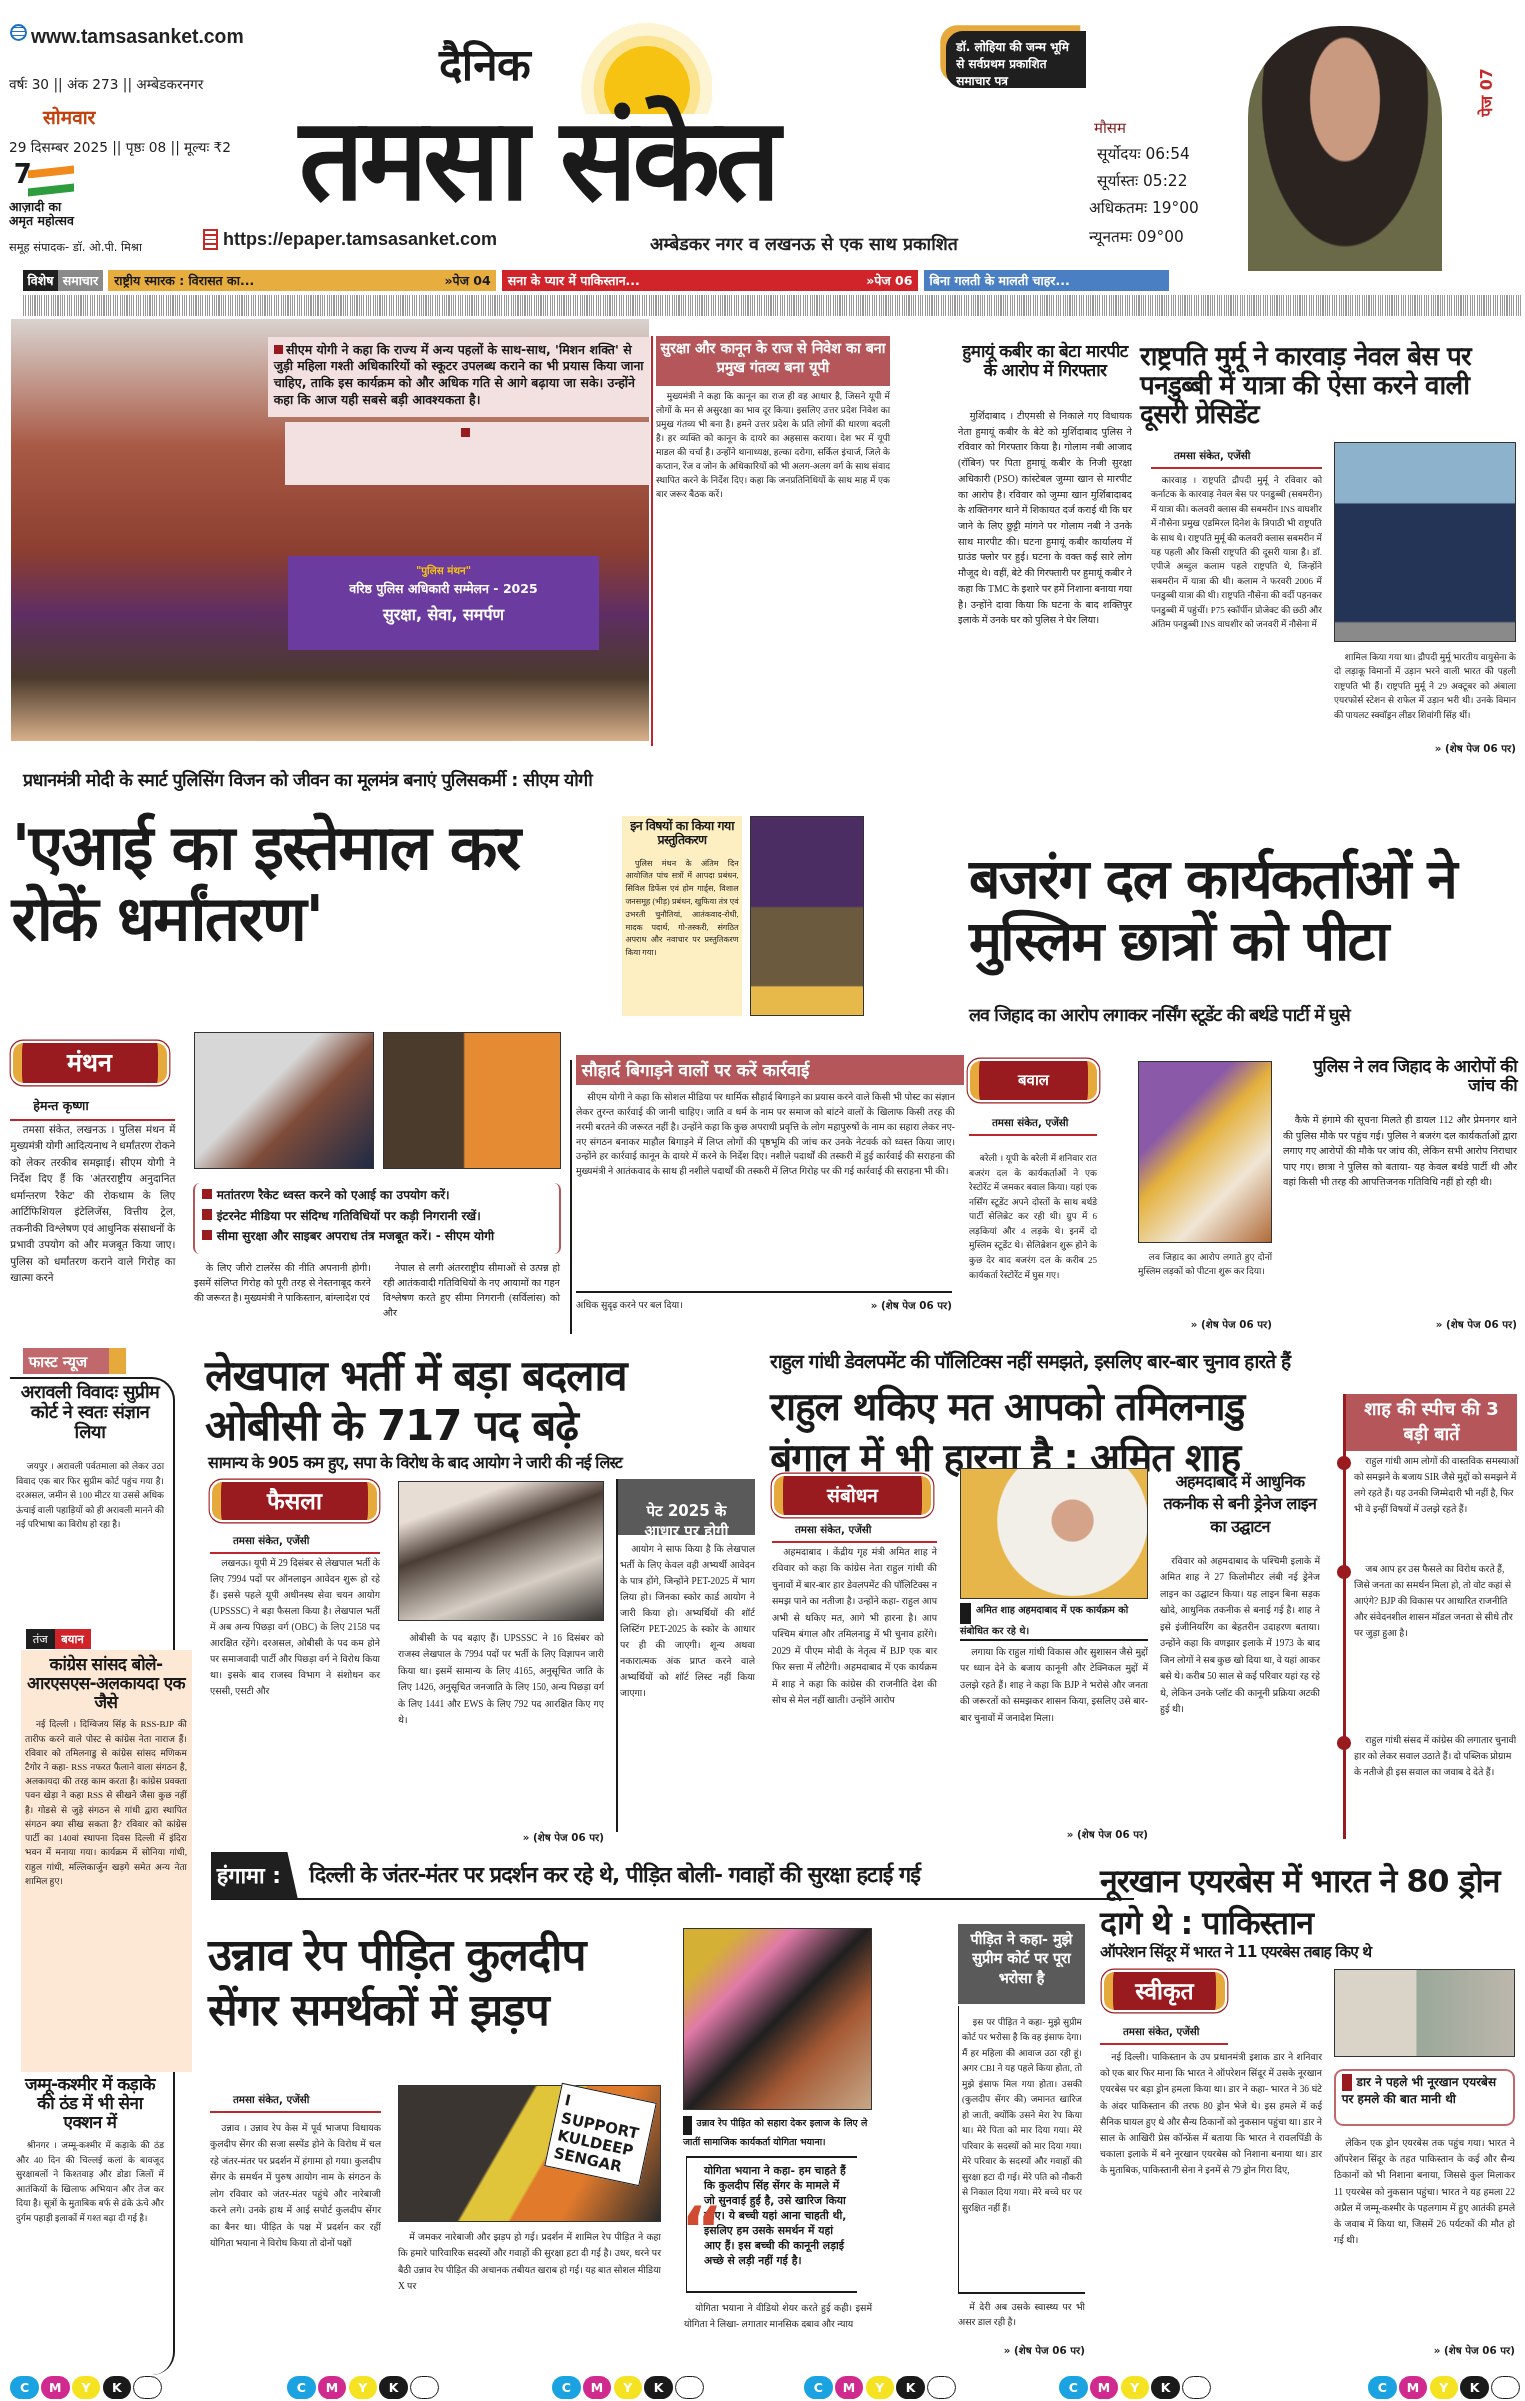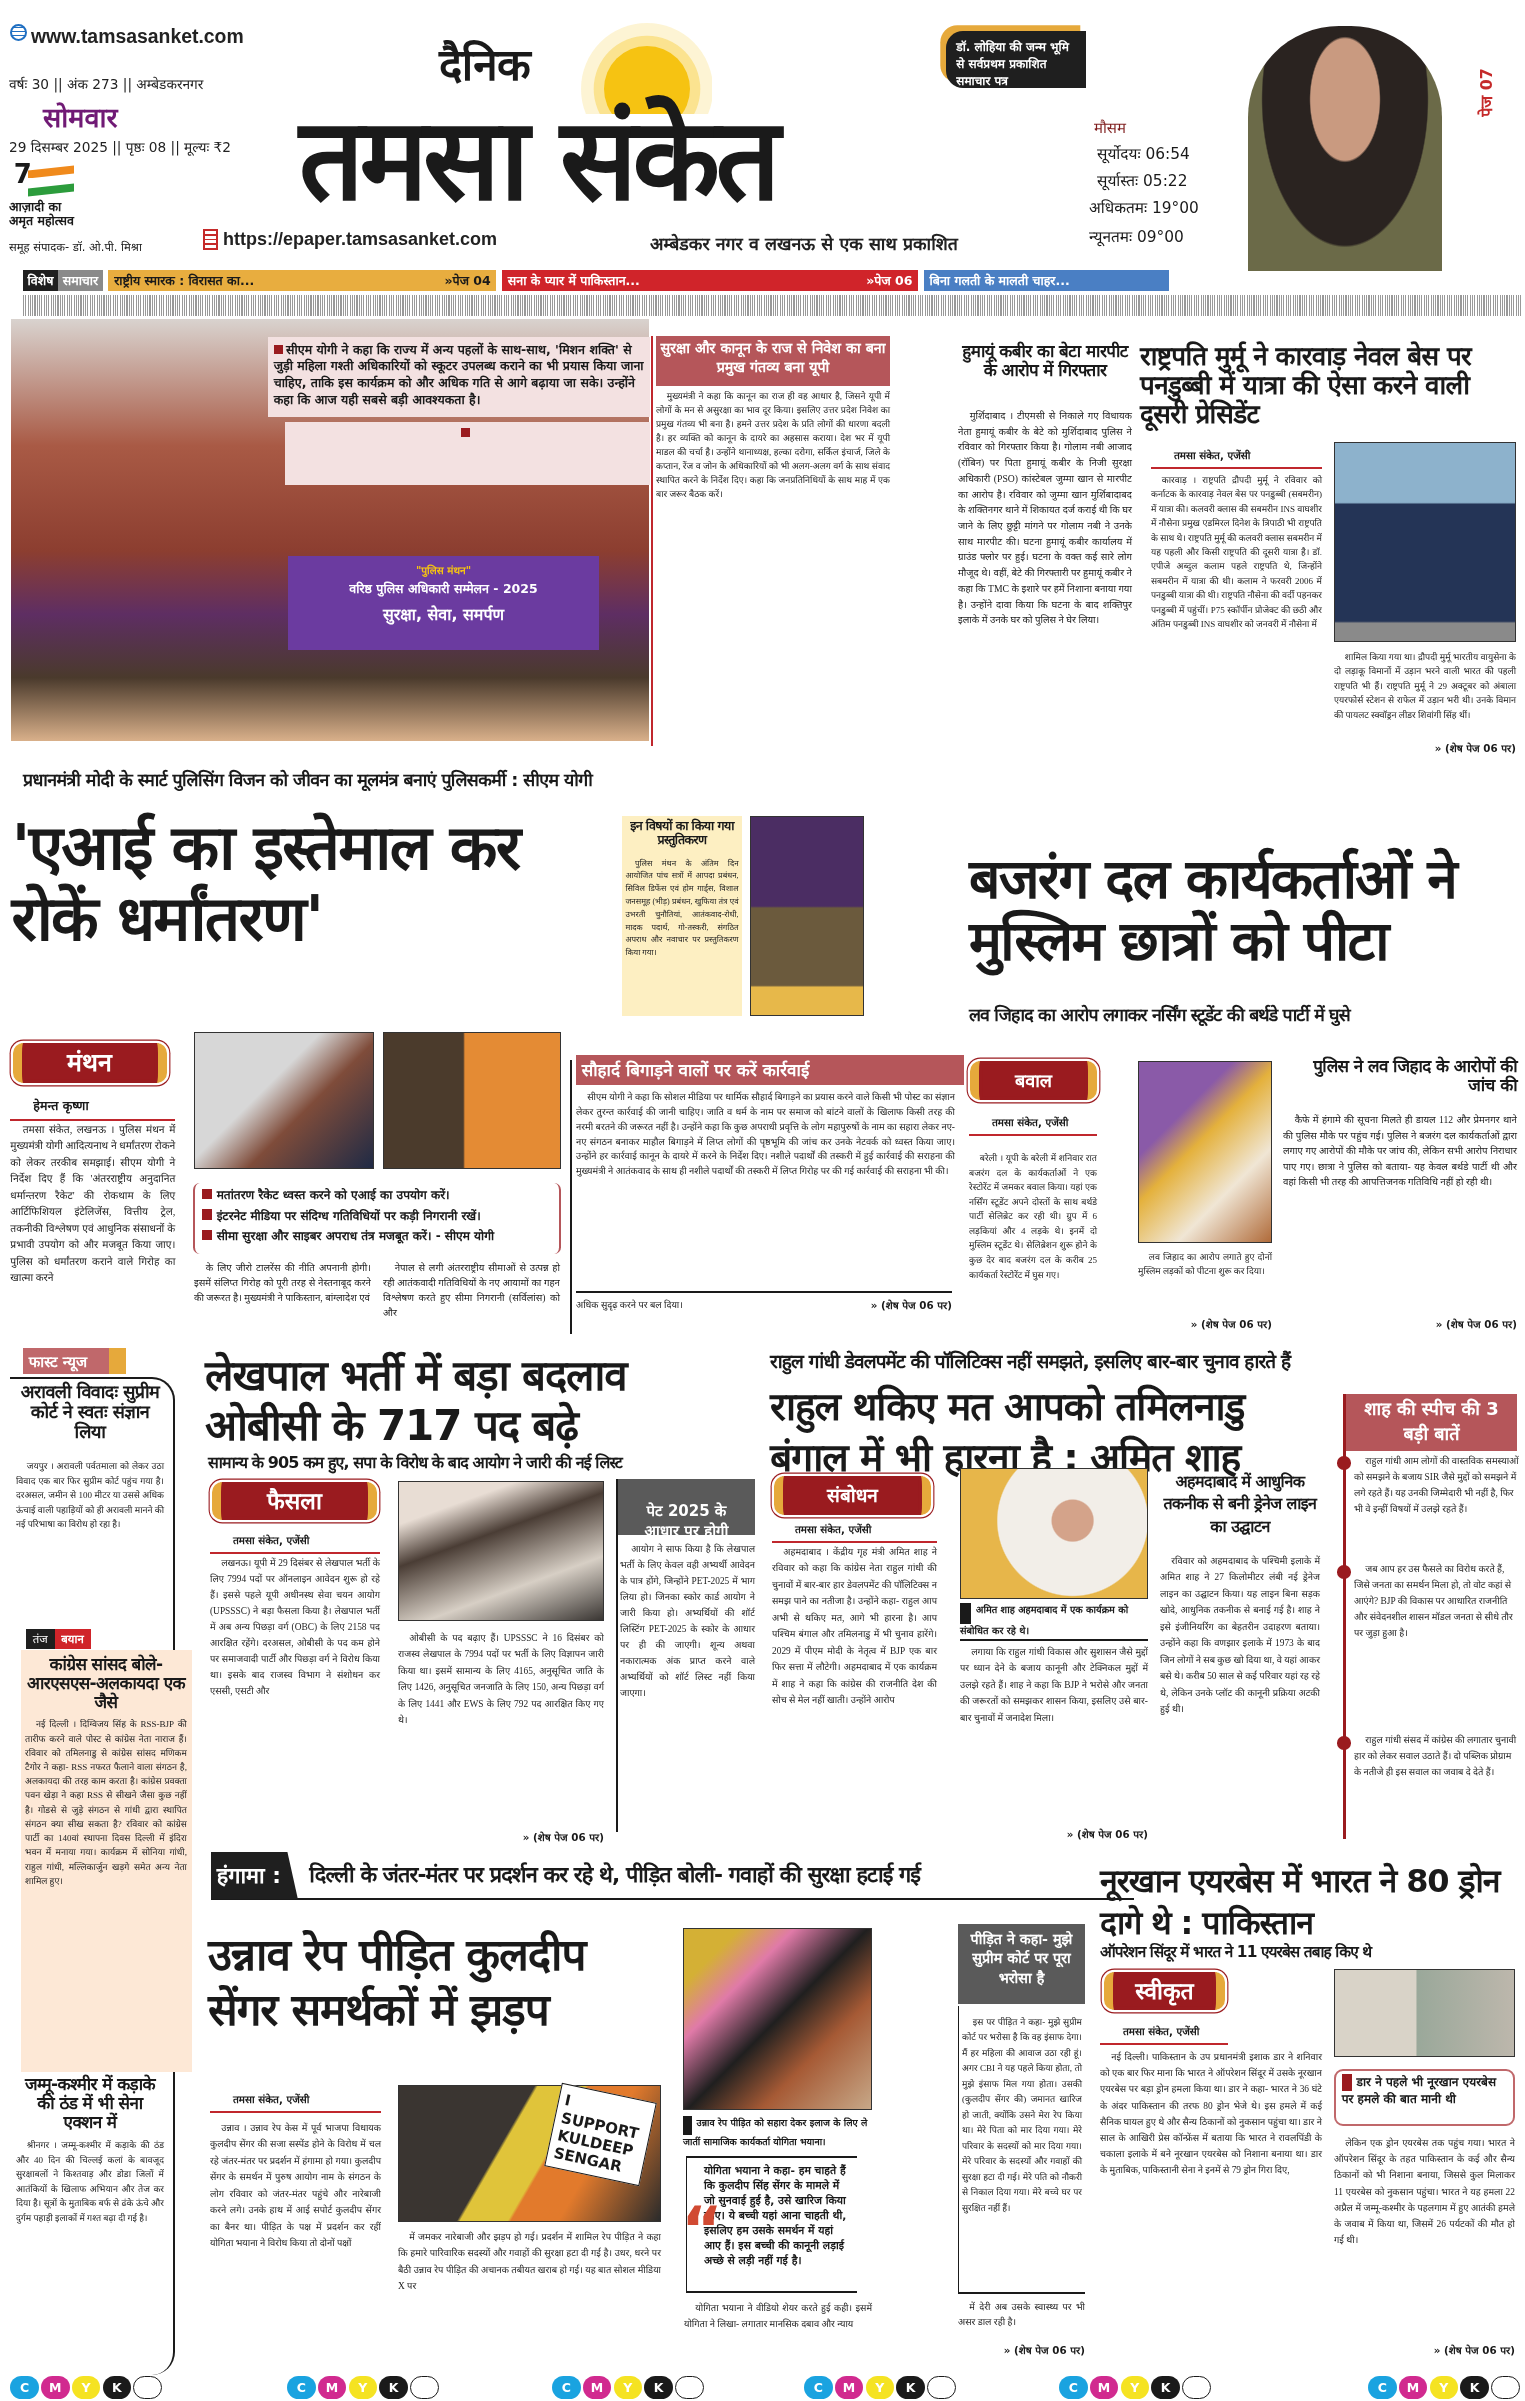--- a/index.html
+++ b/index.html
@@ -17,21 +17,21 @@
 .cmyk span{width:28.5px;height:23px;border-radius:11.4px;color:#fff;font-weight:bold;font-size:12.5px;display:flex;align-items:center;justify-content:center}
 .rule{background:#1a1a1a}
 </style>
 </head>
 <body>
 
 <div class="abs" style="left:0;top:0;width:1526px;height:268px;">
   <div class="abs" style="left:10.3px;top:24px;width:17px;height:17px;border-radius:50%;border:2.3px solid #1f6fc2;background:repeating-linear-gradient(0deg,#fff 0 2.9px,#1f6fc2 2.9px 4px)"></div>
   <div class="abs" style="left:31px;top:25px;font-size:19.4px;font-weight:bold;color:#222;font-family:'Liberation Sans',sans-serif">www.tamsasanket.com</div>
   <div class="abs" style="left:9px;top:74px;font-size:13.7px;color:#222">वर्षः 30 || अंक 273 || अम्बेडकरनगर</div>
-  <div class="abs" style="left:43px;top:98px;font-size:27px;font-weight:bold;color:#701a75">सोमवार</div>
+  <div class="abs" style="left:43px;top:104px;font-size:19px;font-weight:bold;color:#c2410c">सोमवार</div>
   <div class="abs" style="left:9px;top:137px;font-size:13.7px;color:#222">29 दिसम्बर 2025 || पृष्ठः 08 || मूल्यः ₹2</div>
   <div class="abs" style="left:11.4px;top:161px;width:63px;height:34px;">
     <div style="position:absolute;left:17px;top:6.8px;width:46px;height:8px;background:#f08a1c;transform:skewY(-6deg)"></div>
     <div style="position:absolute;left:17px;top:17px;width:46px;height:6.8px;background:#fff"></div>
     <div style="position:absolute;left:17px;top:25px;width:46px;height:8px;background:#2c9c3c;transform:skewY(-6deg)"></div>
     <div style="position:absolute;left:2.3px;top:0;font-size:26px;font-weight:bold;line-height:1">7</div>
   </div>
   <div class="abs" style="left:9px;top:200px;width:80px;font-size:12.5px;font-weight:bold;line-height:1.1">आज़ादी का अमृत महोत्सव</div>
   <div class="abs" style="left:9px;top:239px;font-size:11.4px;color:#222">समूह संपादक- डॉ. ओ.पी. मिश्रा</div>
 
@@ -142,21 +142,21 @@
 <div class="abs" style="left:576px;top:1055px;width:388px;height:30px;background:#b5565a;color:#fff;font-size:17px;font-weight:bold;padding:3.4px 5.7px">सौहार्द बिगाड़ने वालों पर करें कार्रवाई</div>
 <div class="abs body" style="left:576px;top:1090px;width:379px;font-size:9.4px;line-height:1.58">
     <p>सीएम योगी ने कहा कि सोशल मीडिया पर धार्मिक सौहार्द बिगाड़ने का प्रयास करने वाले किसी भी पोस्ट का संज्ञान लेकर तुरन्त कार्रवाई की जानी चाहिए। जाति व धर्म के नाम पर समाज को बांटने वालों के खिलाफ किसी तरह की नरमी बरतने की जरूरत नहीं है। उन्होंने कहा कि कुछ अपराधी प्रवृत्ति के लोग महापुरुषों के नाम का सहारा लेकर नए-नए संगठन बनाकर माहौल बिगाड़ने में लिप्त लोगों की पृष्ठभूमि की जांच कर उनके नेटवर्क को ध्वस्त किया जाए। उन्होंने हर कार्रवाई कानून के दायरे में करने के निर्देश दिए। नशीले पदार्थों की तस्करी में हुई कार्रवाई की सराहना की मुख्यमंत्री ने आतंकवाद के साथ ही नशीले पदार्थों की तस्करी में लिप्त गिरोह पर की गई कार्रवाई की सराहना भी की।</p>
   </div>
 <div class="abs rule" style="left:576px;top:1291px;width:376px;height:1.7px"></div>
 <div class="abs body" style="left:576px;top:1298px;width:217px;font-size:9.4px">अधिक सुदृढ़ करने पर बल दिया।</div>
 <div class="abs cont" style="left:798px;top:1298px;width:154px">» (शेष पेज 06 पर)</div>
 
 <div class="abs hl" style="left:969px;top:849px;width:547px;font-size:55px;line-height:1.12;letter-spacing:-1.7px">बजरंग दल कार्यकर्ताओं ने मुस्लिम छात्रों को पीटा</div>
 <div class="abs hl" style="left:969px;top:1006px;width:547px;font-size:17.7px;letter-spacing:-0.9px">लव जिहाद का आरोप लगाकर नर्सिंग स्टूडेंट की बर्थडे पार्टी में घुसे</div>
-<div class="abs sec-badge" style="left:970px;top:1061px;width:127px;height:39px;font-size:18px;line-height:39px">बवाल</div>
+<div class="abs sec-badge" style="left:970px;top:1061px;width:127px;height:39px;font-size:15px;line-height:39px">बवाल</div>
 <div class="abs byline" style="left:969px;top:1112px;width:128px;font-size:10.3px">तमसा संकेत, एजेंसी</div>
 <div class="abs body" style="left:969px;top:1151px;width:128px;font-size:9px;line-height:1.62">
     <p>बरेली । यूपी के बरेली में शनिवार रात बजरंग दल के कार्यकर्ताओं ने एक रेस्टोरेंट में जमकर बवाल किया। यहां एक नर्सिंग स्टूडेंट अपने दोस्तों के साथ बर्थडे पार्टी सेलिब्रेट कर रही थी। ग्रुप में 6 लड़कियां और 4 लड़के थे। इनमें दो मुस्लिम स्टूडेंट थे। सेलिब्रेशन शुरू होने के कुछ देर बाद बजरंग दल के करीब 25 कार्यकर्ता रेस्टोरेंट में घुस गए।</p>
   </div>
 <div class="abs photo" style="left:1138px;top:1061px;width:134px;height:182px;background:linear-gradient(135deg,#8a5aa8 0 30%,#e4b13c 45%,#f0e6d5 70%,#b06b3a)"></div>
 <div class="abs body" style="left:1138px;top:1251px;width:134px;font-size:9px">
     <p>लव जिहाद का आरोप लगाते हुए दोनों मुस्लिम लड़कों को पीटना शुरू कर दिया।</p>
   </div>
 <div class="abs cont" style="left:1138px;top:1317px;width:134px">» (शेष पेज 06 पर)</div>
 <div class="abs hl" style="left:1283px;top:1057px;width:234px;font-size:17px;text-align:right">पुलिस ने लव जिहाद के आरोपों की जांच की</div>

